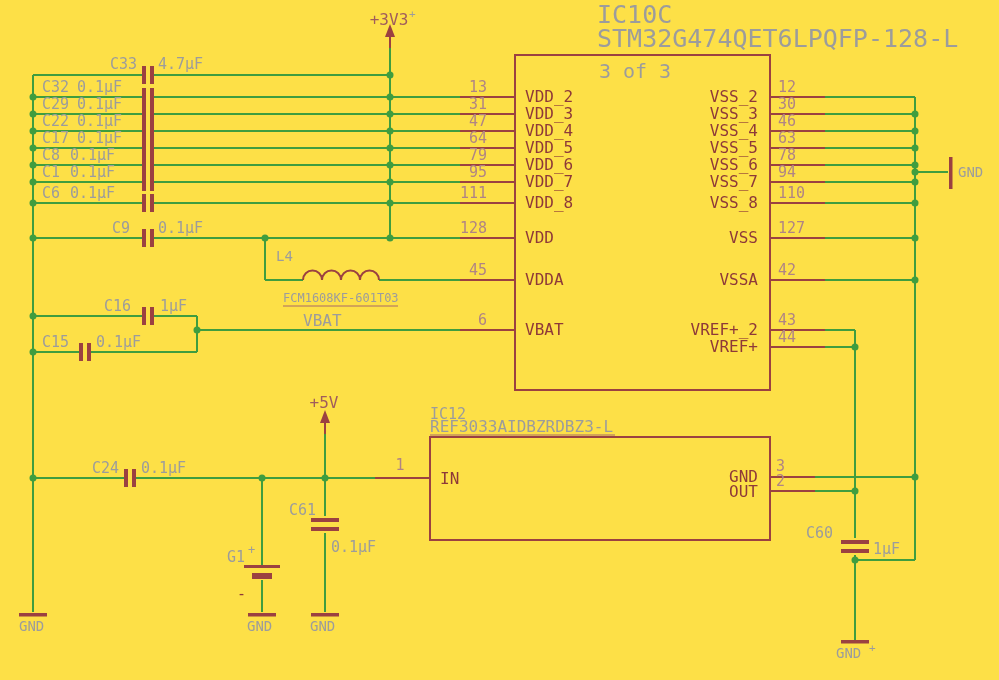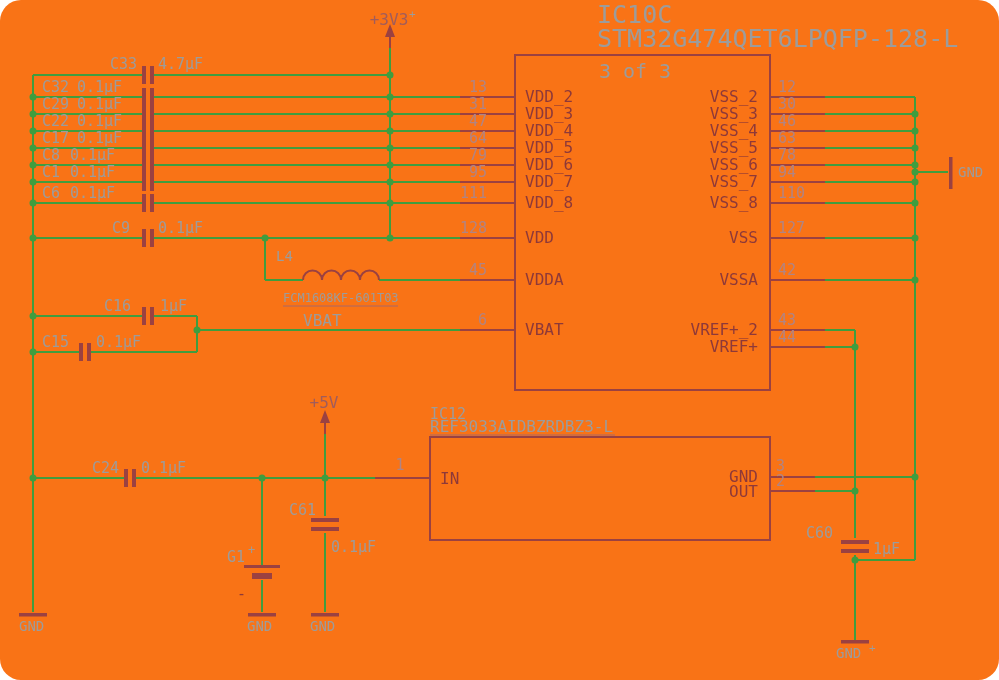--- a/index.html
+++ b/index.html
@@ -1,16 +1,16 @@
 <!DOCTYPE html>
 <html><head>
 <meta charset="utf-8">
 <style>
   html,body{margin:0;padding:0;background:#ffffff;}
-  .canvas{position:relative;width:999px;height:680px;background:#f97316;overflow:hidden;border-radius:21px;}
+  .canvas{position:relative;width:999px;height:680px;background:#fde047;overflow:hidden;}
   svg text{font-family:"DejaVu Sans Mono","Liberation Mono",monospace;}
   .wire{stroke:#3f9d3f;stroke-width:2;fill:none;}
   .pin{stroke:#9b4141;stroke-width:2;fill:none;}
   .sym{stroke:#9b4141;stroke-width:2;fill:none;}
   .plate{fill:#9b4141;}
   .dot{fill:#3f9d3f;}
   .tgray{fill:#9c9c9c;}
   .tred{fill:#8e3939;}
   .tnum{fill:#b08484;}
   .tsupply{fill:#a05c5c;}

